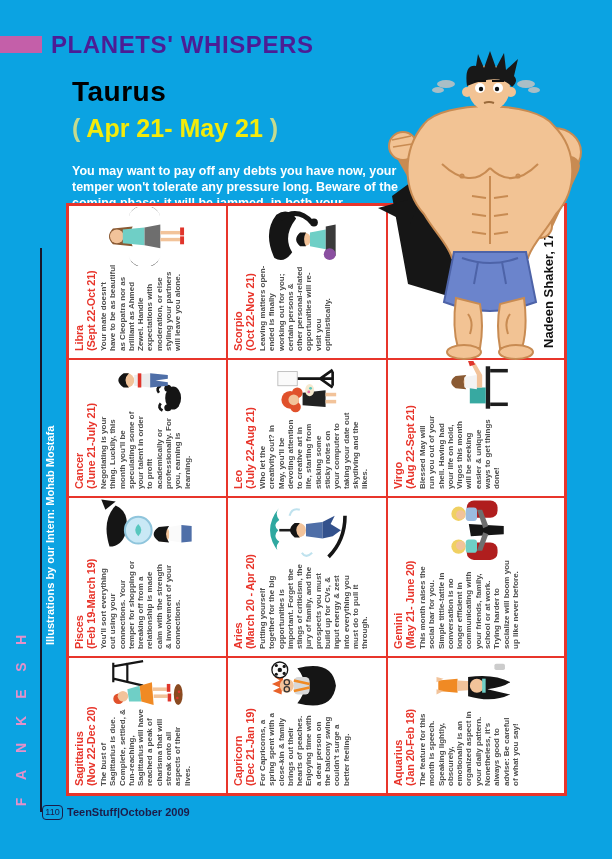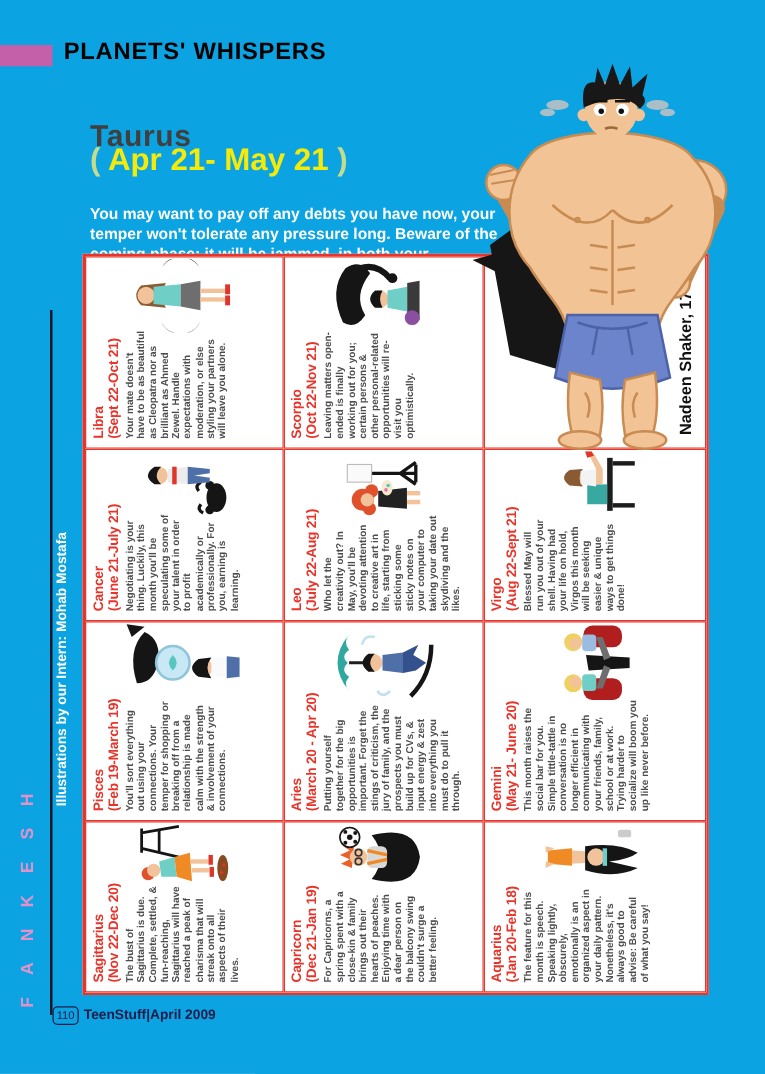--- a/index.html
+++ b/index.html
@@ -1,24 +1,24 @@
 <!DOCTYPE html>
 <html><head>
 <meta charset="utf-8">
 <style>
   html,body{margin:0;padding:0;}
   body{width:612px;height:859px;background:#0BA3E2;font-family:"Liberation Sans",sans-serif;}
   .page{position:relative;width:612px;height:859px;background:#0BA3E2;overflow:hidden;}
 
   
   .section-bar{position:absolute;left:0;top:36px;width:42px;height:17px;background:#C45FA9;}
-  .section-title{position:absolute;left:51px;top:31px;font-size:19px;font-weight:bold;color:#000000;letter-spacing:.6px;}
-
-  
-  .sign-title{position:absolute;left:72px;top:96px;font-size:24px;font-weight:bold;color:#404040;letter-spacing:.5px;}
+  .section-title{position:absolute;left:51px;top:31px;font-size:24px;font-weight:bold;color:#4c1d95;letter-spacing:.6px;}
+
+  
+  .sign-title{position:absolute;left:72px;top:76px;font-size:28px;font-weight:bold;color:#000000;letter-spacing:.5px;}
   .sign-dates{position:absolute;left:72px;top:114px;font-size:25px;font-weight:bold;color:#F4EB0B;text-align:center;}
   .sign-dates .paren{color:#C6DB8E;font-weight:bold;}
   .feature-desc{position:absolute;left:72px;top:163px;width:332px;font-size:12.5px;line-height:16px;font-weight:bold;color:#ffffff;}
 
   
   .grid{position:absolute;left:66px;top:203px;width:497px;height:589px;border:2px solid #E8352B;background:#fff;z-index:1;}
   .cell{position:absolute;background:#ffffff;border:1px solid #E8352B;box-sizing:border-box;overflow:hidden;}
   .rot{position:absolute;left:0;top:0;transform-origin:0 0;}
   .sign-head{position:absolute;left:7px;top:4px;right:2px;}
   .sign-name,.sign-date{color:#E8352B;font-weight:bold;font-size:11px;line-height:12px;letter-spacing:-.2px;}
@@ -349,15 +349,15 @@
       <div class="fankesh-letter" style="top: 655px;">S</div>
       <div class="fankesh-letter" style="top: 682px;">E</div>
       <div class="fankesh-letter" style="top: 709px;">K</div>
       <div class="fankesh-letter" style="top: 736px;">N</div>
       <div class="fankesh-letter" style="top: 763px;">A</div>
       <div class="fankesh-letter" style="top: 790px;">F</div>
     </div>
   <div class="illus-credit">Illustrations by our Intern: Mohab Mostafa</div>
 
   <div class="page-number">110</div>
-  <div class="issue-line">TeenStuff|April 2009</div>
+  <div class="issue-line">TeenStuff|October 2009</div>
 
 </div>
 
 </body></html>

